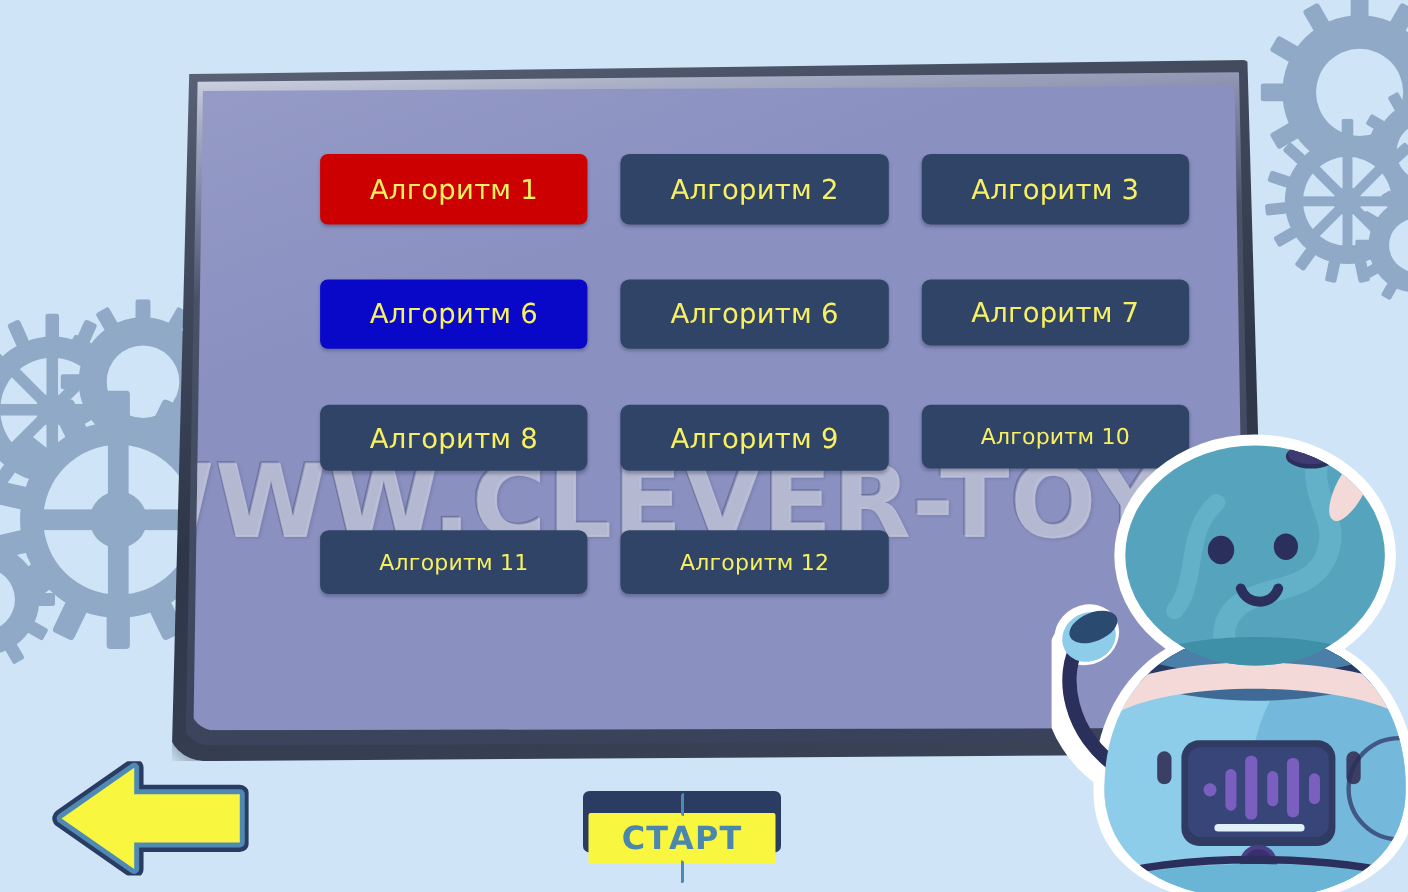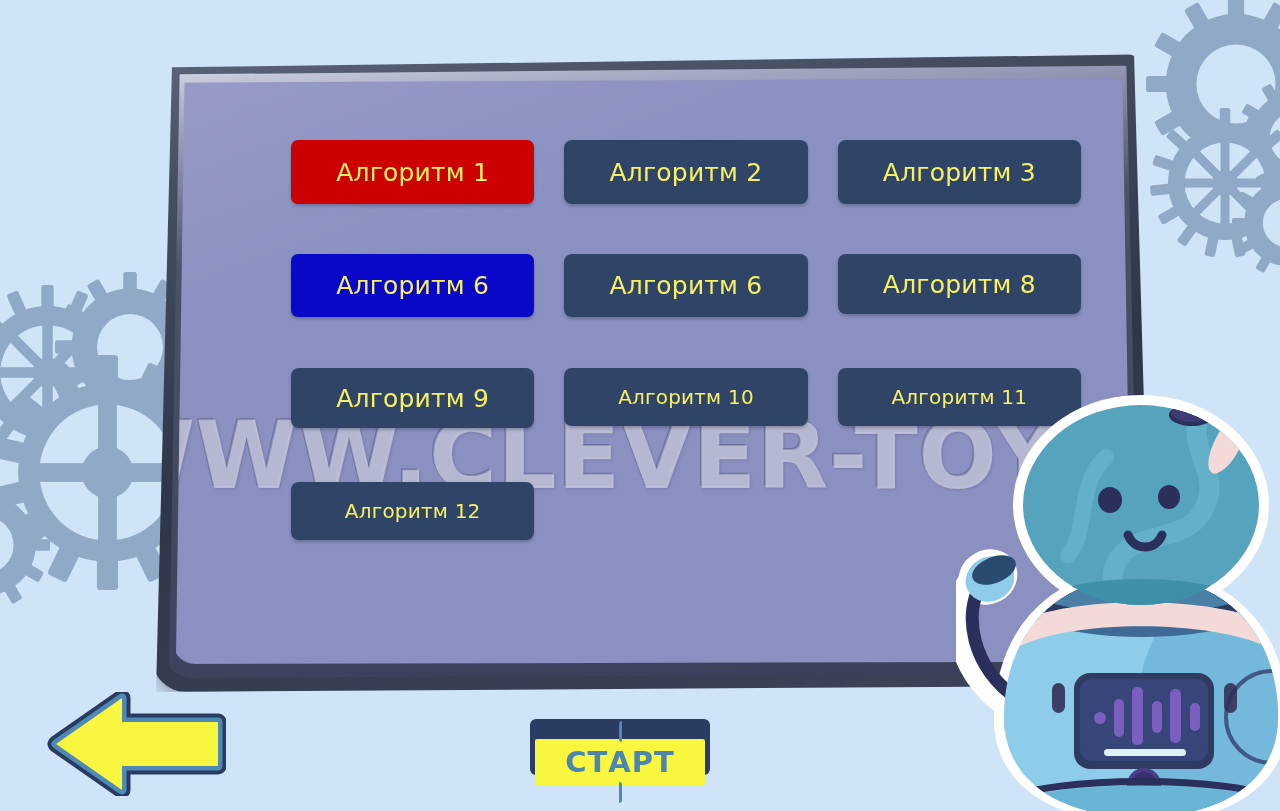--- a/index.html
+++ b/index.html
@@ -306,20 +306,21 @@
     <div class="panel-screen">
 
       <div id="watermark">WWW.CLEVER-TOY.RU</div>
 
       <div id="algo-grid">
         <button class="algo-btn r0 state-red">Алгоритм 1</button>
         <button class="algo-btn r0">Алгоритм 2</button>
         <button class="algo-btn r0">Алгоритм 3</button>
         <button class="algo-btn r1 state-blue">Алгоритм 6</button>
         <button class="algo-btn r1">Алгоритм 6</button>
+        <button class="algo-btn r2">Алгоритм 7</button>
         <button class="algo-btn r2">Алгоритм 8</button>
         <button class="algo-btn r2">Алгоритм 9</button>
         <button class="algo-btn r3">Алгоритм 10</button>
         <button class="algo-btn r3">Алгоритм 11</button>
         <button class="algo-btn r3">Алгоритм 12</button>
       </div>
 
     </div>
   </div>
 

